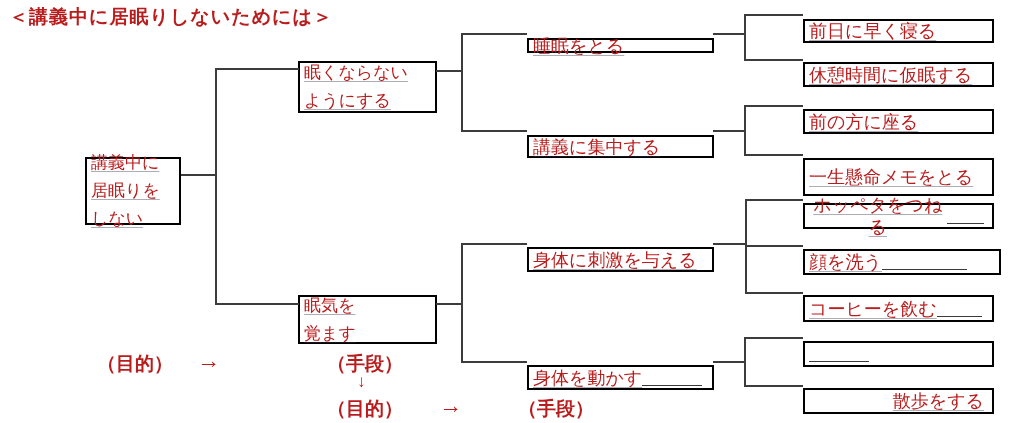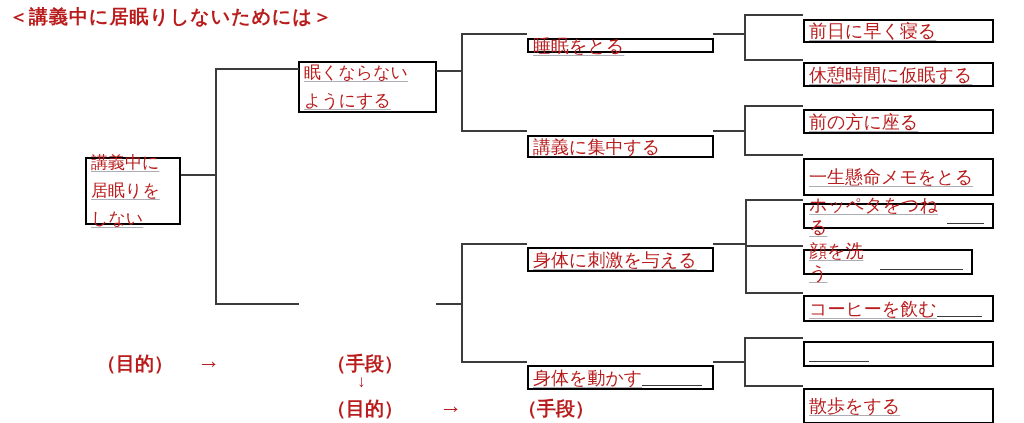--- a/index.html
+++ b/index.html
@@ -41,20 +41,24 @@
   <div class="bx multi" style="left:85px;top:141px;width:96px;height:68px;">
     <span class="lbl">講義中に
 居眠りを
 しない</span>
   </div>
 
   <div class="bx multi" style="left:298px;top:45px;width:139px;height:52px;">
     <span class="lbl">眠くならない
 ようにする</span>
   </div>
+  <div class="bx multi" style="left:298px;top:279px;width:139px;height:49px;">
+    <span class="lbl">眠気を
+覚ます</span>
+  </div>
 
   <div class="bx" style="left:527px;top:22px;width:187px;height:15px;">
     <span class="lbl">睡眠をとる</span>
   </div>
   <div class="bx" style="left:527px;top:119px;width:187px;height:23px;">
     <span class="lbl">講義に集中する</span>
   </div>
   <div class="bx" style="left:527px;top:231px;width:187px;height:25px;">
     <span class="lbl">身体に刺激を与える</span>
   </div>
@@ -68,36 +72,36 @@
   </div>
   <div class="bx" style="left:803px;top:46px;width:191px;height:25px;">
     <span class="lbl">休憩時間に仮眠する</span>
   </div>
   <div class="bx" style="left:803px;top:93px;width:191px;height:25px;">
     <span class="lbl">前の方に座る</span>
   </div>
   <div class="bx" style="left:803px;top:142px;width:191px;height:38px;">
     <span class="lbl">一生懸命メモをとる</span>
   </div>
-  <div class="bx" style="left:803px;top:187px;width:191px;height:26px;">
+  <div class="bx" style="left:803px;top:187px;width:191px;height:26px;text-align:center;">
     <span class="lbl">ホッペタをつねる</span>
       <i class="tail w40"></i>
   </div>
-  <div class="bx" style="left:803px;top:233px;width:170px;height:26px;">
+  <div class="bx" style="left:803px;top:233px;width:198px;height:26px;">
     <span class="lbl">顔を洗う</span>
       <i class="tail w85"></i>
   </div>
   <div class="bx" style="left:803px;top:279px;width:191px;height:27px;">
     <span class="lbl">コーヒーを飲む</span>
       <i class="tail w45"></i>
   </div>
   <div class="bx" style="left:803px;top:325px;width:191px;height:26px;">
       <i class="tail w60"></i>
   </div>
-  <div class="bx" style="left:803px;top:372px;width:191px;height:36px;">
+  <div class="bx" style="left:803px;top:372px;width:191px;height:26px;justify-content:flex-end;">
     <span class="lbl">散歩をする</span>
   </div>
 
   <div class="ln hl" style="left:181px;top:174px;width:35px;"></div>
   <div class="ln vl" style="left:215px;top:68px;height:237px;"></div>
   <div class="ln hl" style="left:215px;top:68px;width:84px;"></div>
   <div class="ln hl" style="left:215px;top:303px;width:84px;"></div>
 
   <div class="ln hl" style="left:436px;top:70px;width:27px;"></div>
   <div class="ln vl" style="left:461px;top:33px;height:99px;"></div>

